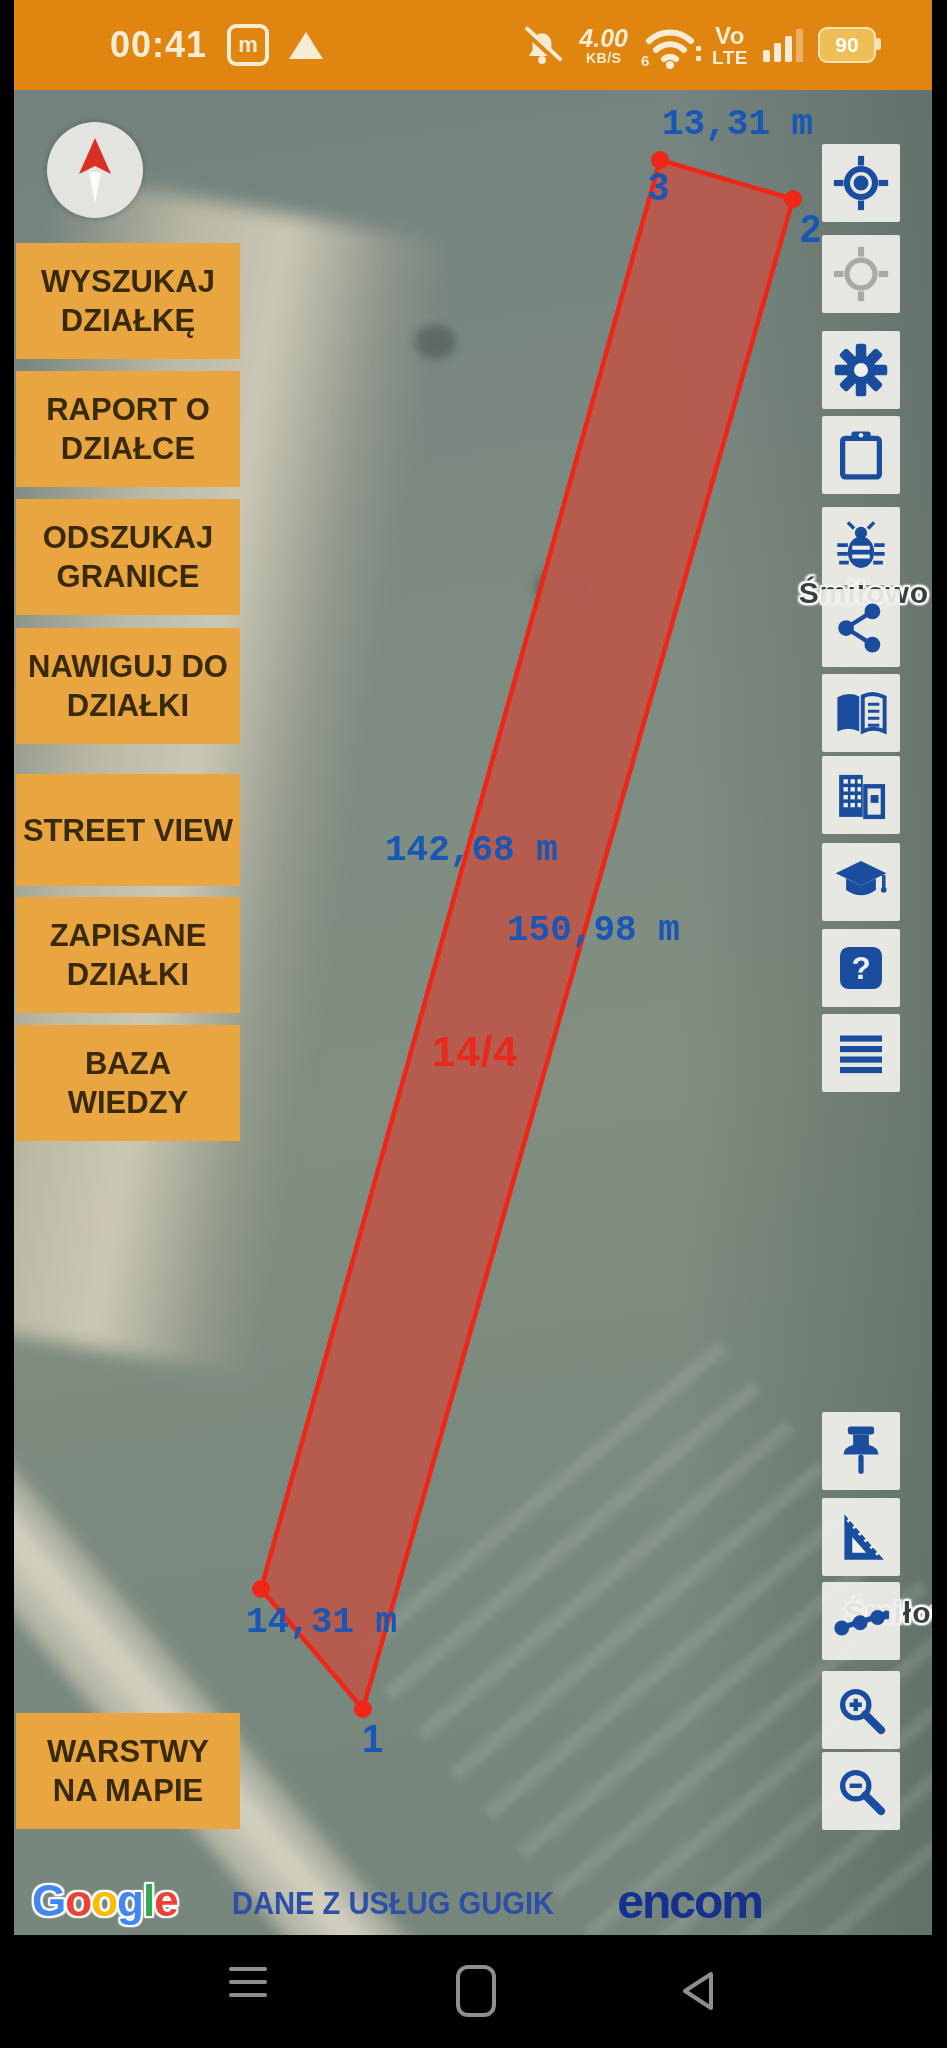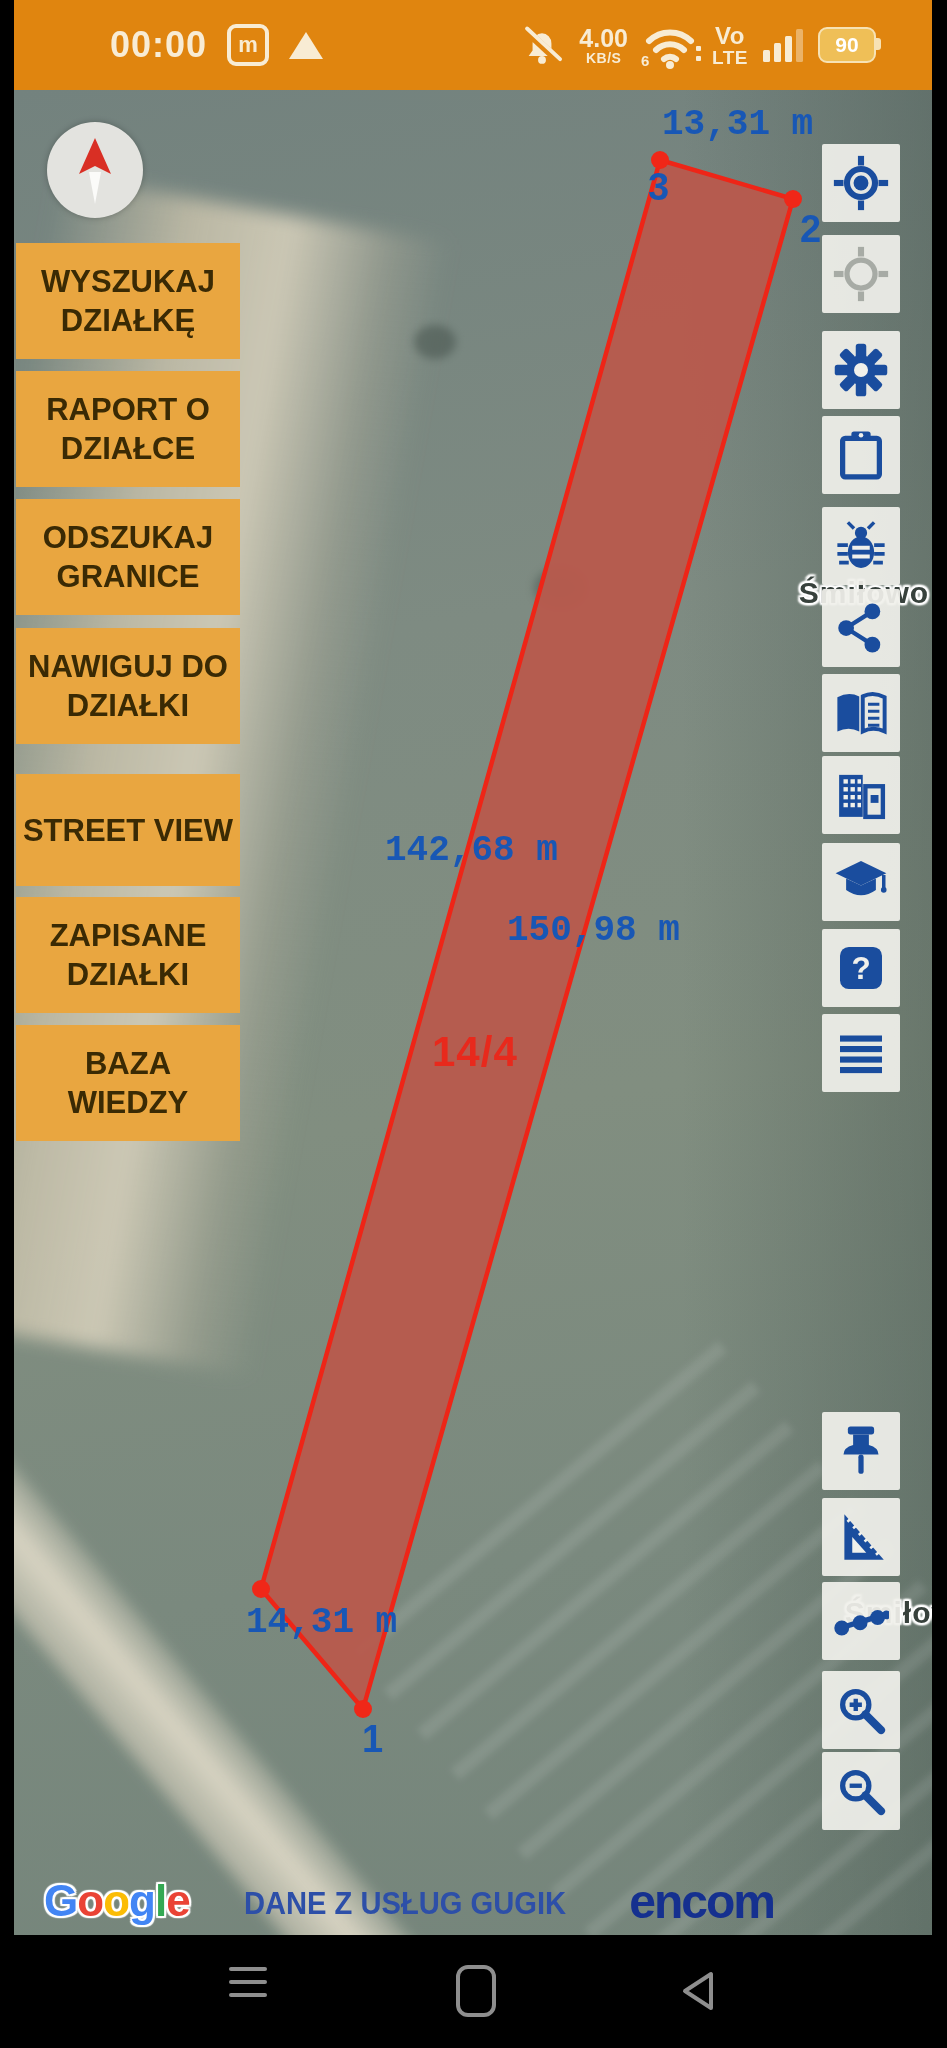--- a/index.html
+++ b/index.html
@@ -10,21 +10,21 @@
   
   .statusbar{position:absolute;left:0;top:0;width:918px;height:90px;background:#e0850f;}
   .sb-left{position:absolute;left:96px;top:0;height:90px;display:flex;align-items:center;gap:20px;}
   .sb-time{font-size:36px;font-weight:700;color:#f8ecd4;letter-spacing:1px;}
   .sim-badge{width:34px;height:34px;border:4px solid #f8ecd4;border-radius:9px;display:flex;
              align-items:center;justify-content:center;font-size:22px;font-weight:700;color:#f8ecd4;}
   .sb-tri{width:0;height:0;border-left:17px solid transparent;border-right:17px solid transparent;
           border-bottom:27px solid #f8ecd4;}
   .sb-right{position:absolute;right:56px;top:0;height:90px;display:flex;align-items:center;gap:15px;color:#f8ecd4;}
   .stack{text-align:center;line-height:1;font-weight:700;}
-  .stack .big{font-size:25px;} .stack .small{font-size:14px;letter-spacing:.5px;}
+  .stack .big{font-size:25px;font-style:italic;} .stack .small{font-size:14px;letter-spacing:.5px;}
   .wifi-wrap{position:relative;width:54px;height:48px;}
   .wifi-band{position:absolute;left:-2px;bottom:0;font-size:15px;font-weight:700;}
   .wifi-dots{position:absolute;right:-4px;bottom:8px;display:flex;flex-direction:column;gap:5px;}
   .wifi-dots i{width:5px;height:5px;background:#f8ecd4;border-radius:1px;display:block;}
   .sigbars{display:flex;align-items:flex-end;gap:4px;height:34px;}
   .sigbars i{width:7px;background:#f8ecd4;border-radius:1.5px;display:block;}
   .battery{position:relative;width:54px;height:32px;border:2px solid #f7e2b4;border-radius:9px;
            background:#efbf57;display:flex;align-items:center;justify-content:center;
            font-size:21px;font-weight:700;color:#fff;}
   .battery::after{content:"";position:absolute;right:-7px;top:9px;width:5px;height:12px;
@@ -63,41 +63,41 @@
   
   .menu-btn{position:absolute;left:2px;width:224px;height:116px;background:#e9a640;z-index:3;
             display:flex;align-items:center;justify-content:center;text-align:center;
             font-size:31px;line-height:39px;font-weight:700;color:#3a2a04;padding:0 6px;box-sizing:border-box;}
 
   
   .tool-btn{position:absolute;left:808px;width:78px;height:78px;background:rgba(240,240,235,.93);
             border-radius:2px;display:flex;align-items:center;justify-content:center;z-index:2;}
 
   
-  .attribution{position:absolute;left:12px;top:1784px;width:758px;height:61px;z-index:3;}
+  .attribution{position:absolute;left:0;top:1784px;width:758px;height:61px;z-index:3;}
   .google-logo{position:absolute;left:18px;top:2px;font-size:44px;font-weight:700;letter-spacing:-1px;
                text-shadow:-2px 0 1px #fff,2px 0 1px #fff,0 -2px 1px #fff,0 2px 1px #fff,
                            -2px -2px 1px #fff,2px 2px 1px #fff,-2px 2px 1px #fff,2px -2px 1px #fff;}
   .attr-center{position:absolute;left:50%;top:12px;transform:translateX(-50%) scaleX(.94);
                font-size:31px;font-weight:700;color:#2d4fa8;letter-spacing:0;white-space:nowrap;}
   .brand{position:absolute;right:10px;top:0;font-size:48px;font-weight:700;color:#15308f;letter-spacing:-2px;}
 
   
   .navbar{position:absolute;left:0;top:1935px;width:947px;height:113px;background:#000;}
   .nav-ico{position:absolute;top:32px;}
   .nav-menu i{display:block;width:38px;height:4px;background:#8e8e8e;border-radius:2px;margin:0 0 9px 0;}
 </style>
 </head>
 <body>
 
 <div class="screen">
 
   <div class="statusbar">
     <div class="sb-left">
-      <span class="sb-time">00:00</span>
+      <span class="sb-time">00:41</span>
       <span class="sim-badge">m</span>
       <span class="sb-tri"></span>
     </div>
     <div class="sb-right">
       <svg width="44" height="44" viewBox="0 0 56 56">
         <path d="M16 26 a12 13 0 0 1 24 0 v9 l5 7 H11 l5-7 z" fill="#f8ecd4"></path>
         <circle cx="28" cy="47" r="5" fill="#f8ecd4"></circle>
         <line x1="7" y1="9" x2="49" y2="48" stroke="#e0850f" stroke-width="10"></line>
         <line x1="9" y1="7" x2="51" y2="46" stroke="#f8ecd4" stroke-width="5" stroke-linecap="round"></line>
       </svg>
@@ -177,20 +177,21 @@
     </div>
   </div>
 
   <div class="menu-btn" style="top:371px">RAPORT O DZIAŁCE</div>
   <div class="menu-btn" style="top:243px">WYSZUKAJ DZIAŁKĘ</div>
   <div class="menu-btn" style="top:499px">ODSZUKAJ GRANICE</div>
   <div class="menu-btn" style="top:628px">NAWIGUJ DO DZIAŁKI</div>
   <div class="menu-btn" style="top:897px">ZAPISANE DZIAŁKI</div>
   <div class="menu-btn" style="top:774px;height:112px">STREET VIEW</div>
   <div class="menu-btn" style="top:1025px">BAZA WIEDZY</div>
+  <div class="menu-btn" style="top:1713px">WARSTWY NA MAPIE</div>
 
   <div class="tool-btn" style="top:144px">
     <svg width="56" height="56" viewBox="0 0 64 64" fill="#1a4d9e">
       <circle cx="32" cy="32" r="16" fill="none" stroke="#1a4d9e" stroke-width="7"></circle>
       <rect x="28.5" y="1" width="7" height="11"></rect>
         <rect x="28.5" y="52" width="7" height="11"></rect>
       <rect x="1" y="28.5" width="11" height="7"></rect>
         <rect x="52" y="28.5" width="11" height="7"></rect>
       <circle cx="32" cy="32" r="8.5"></circle>
     </svg>

